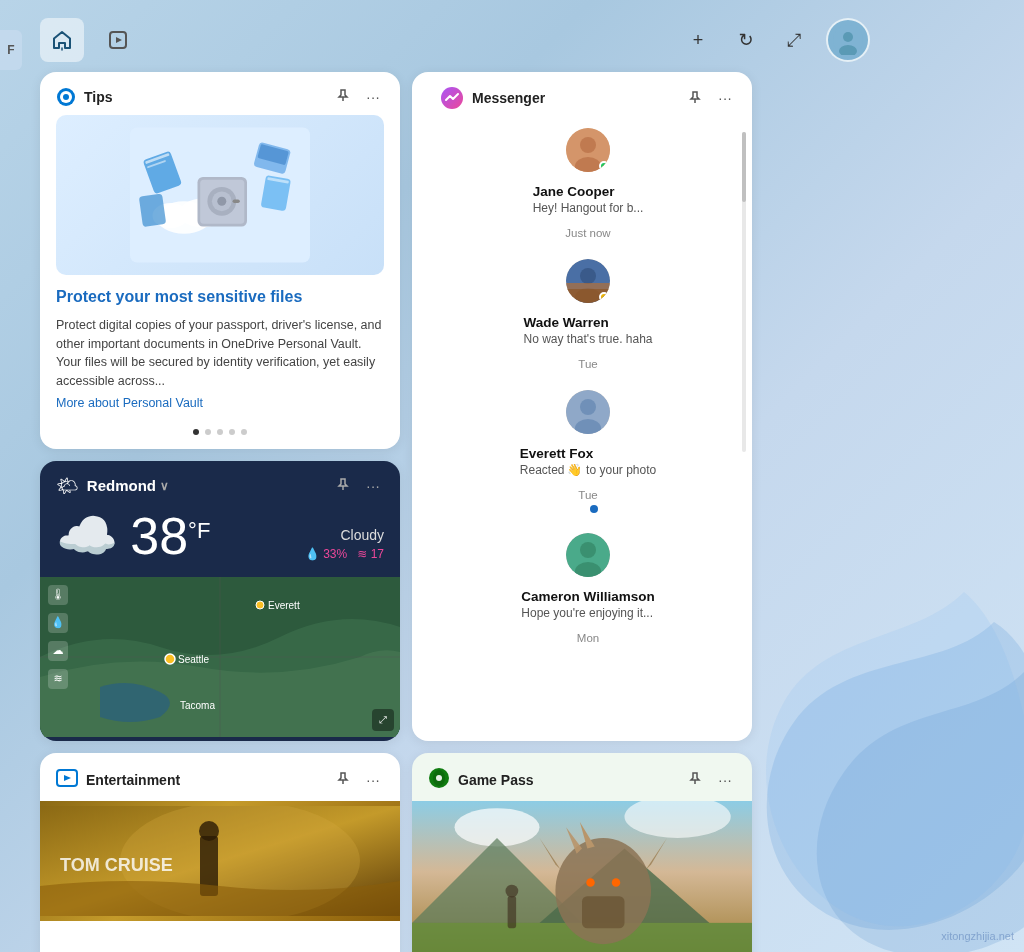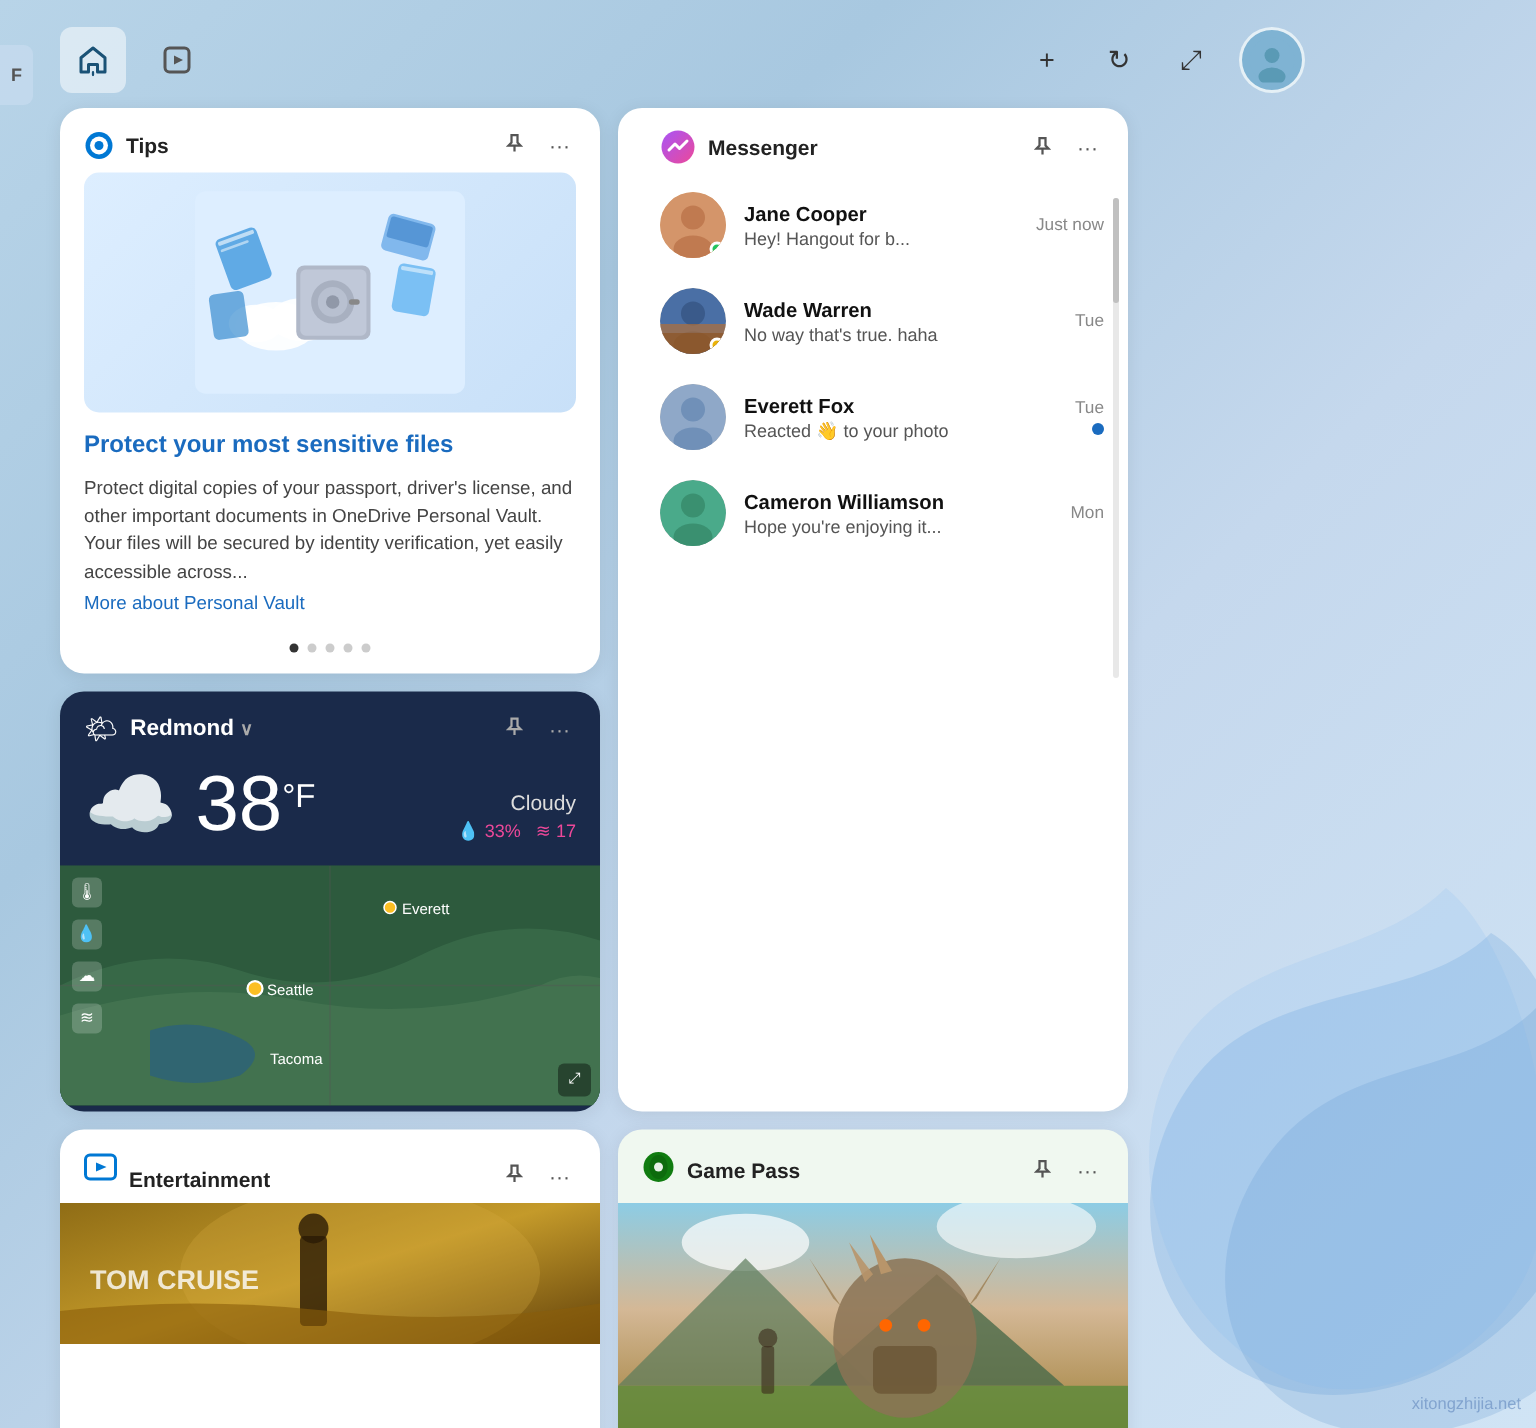--- a/index.html
+++ b/index.html
@@ -196,20 +196,21 @@
     }
     .msg-list { padding: 0 4px; }
     .msg-item {
       display: flex;
       align-items: center;
       padding: 10px 12px;
       gap: 12px;
       cursor: pointer;
       border-radius: 10px;
       position: relative;
+      flex-direction: column;
     }
     .msg-avatar {
       width: 44px;
       height: 44px;
       border-radius: 50%;
       flex-shrink: 0;
       position: relative;
       overflow: hidden;
       background: #bbb;
     }
@@ -369,27 +370,27 @@
     }
 
     
     .entertainment-widget {
       grid-column: 1;
       grid-row: 3;
       min-height: 140px;
     }
     .entertainment-header {
       display: flex;
-      align-items: flex-end;
+      align-items: center;
       padding: 14px 16px 8px;
       gap: 8px;
     }
     .entertainment-img {
       width: 100%;
-      height: 94px;
+      height: 120px;
       background: linear-gradient(135deg, #8b6914 0%, #c49a2a 40%, #8b5e0a 100%);
       position: relative;
       overflow: hidden;
       display: flex;
       align-items: center;
       justify-content: center;
     }
 
     
     .avatar-jane {

